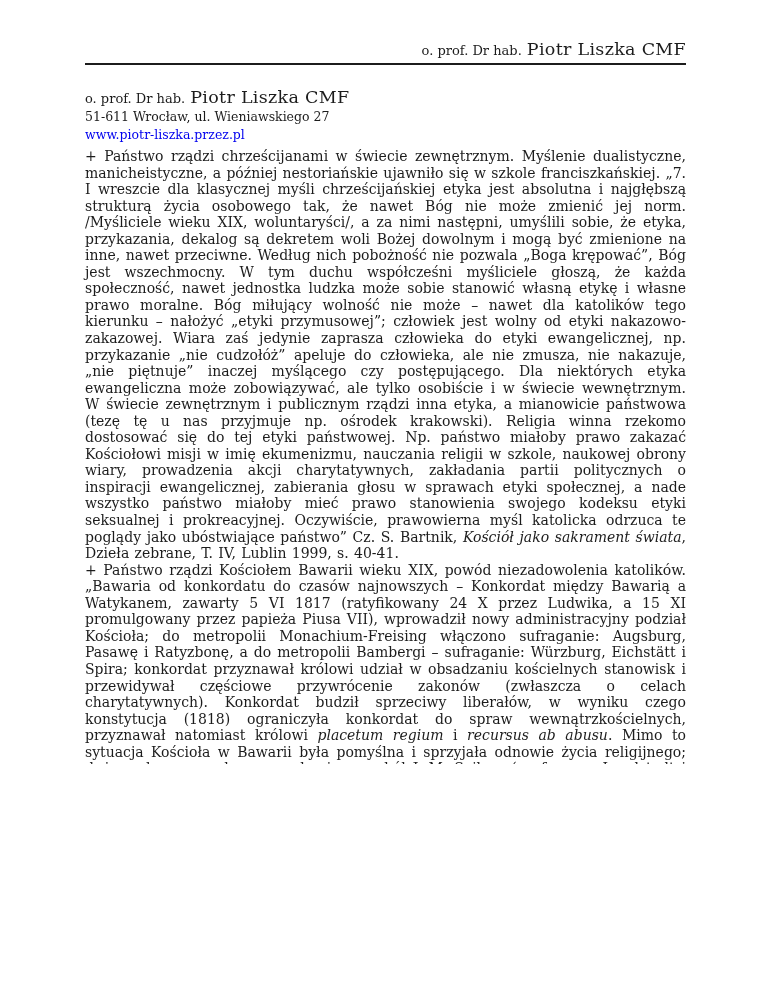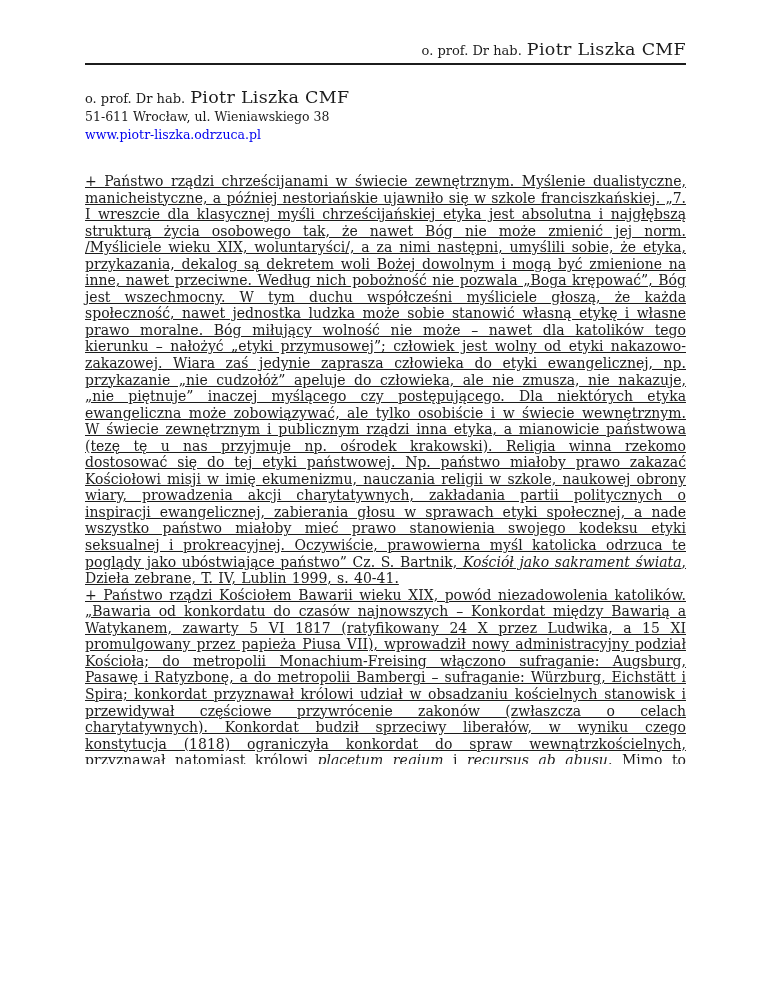--- a/index.html
+++ b/index.html
@@ -57,22 +57,21 @@
   }
   .author-link {
     display: inline-block;
     font-size: 12.5px;
     line-height: 14px;
     text-decoration: none;
     cursor: pointer;
   }
   
   .doc-body {
-    margin-top: 30px;
-    text-decoration: underline;
+    margin-top: 5px;
   }
   .doc-body p {
     margin: 0;
     font-size: 14px;
     line-height: 16.55px;
     text-align: justify;
     word-spacing: 0.06em;
   }
   .doc-body p i {
     font-style: italic;
@@ -97,22 +96,22 @@
     <div class="running-head">
       <span class="small-caps-text">o. prof. Dr hab.</span>
       <span class="big-name">Piotr Liszka CMF</span>
     </div>
 
     <div class="author-block">
       <div class="author-line">
         <span class="small-caps-text">o. prof. Dr hab.</span>
         <span class="big-name">Piotr Liszka CMF</span>
       </div>
-      <div class="author-address">51-611 Wrocław, ul. Wieniawskiego 38</div>
-      <a class="author-link" style="color: rgb(0, 0, 238);">www.piotr-liszka.odrzuca.pl</a>
+      <div class="author-address">51-611 Wrocław, ul. Wieniawskiego 27</div>
+      <a class="author-link" style="color: rgb(0, 0, 238);">www.piotr-liszka.przez.pl</a>
     </div>
 
     <div class="doc-body">
       <p><span>+ Państwo rządzi chrześcijanami w świecie zewnętrznym. Myślenie dualistyczne, manicheistyczne, a później nestoriańskie ujawniło się w szkole franciszkańskiej. „7. I wreszcie dla klasycznej myśli chrześcijańskiej etyka jest absolutna i najgłębszą strukturą życia osobowego tak, że nawet Bóg nie może zmienić jej norm. /Myśliciele wieku XIX, woluntaryści/, a za nimi następni, umyślili sobie, że etyka, przykazania, dekalog są dekretem woli Bożej dowolnym i mogą być zmienione na inne, nawet przeciwne. Według nich pobożność nie pozwala „Boga krępować”, Bóg jest wszechmocny. W tym duchu współcześni myśliciele głoszą, że każda społeczność, nawet jednostka ludzka może sobie stanowić własną etykę i własne prawo moralne. Bóg miłujący wolność nie może – nawet dla katolików tego kierunku – nałożyć „etyki przymusowej”; człowiek jest wolny od etyki nakazowo-zakazowej. Wiara zaś jedynie zaprasza człowieka do etyki ewangelicznej, np. przykazanie „nie cudzołóż” apeluje do człowieka, ale nie zmusza, nie nakazuje, „nie piętnuje” inaczej myślącego czy postępującego. Dla niektórych etyka ewangeliczna może zobowiązywać, ale tylko osobiście i w świecie wewnętrznym. W świecie zewnętrznym i publicznym rządzi inna etyka, a mianowicie państwowa (tezę tę u nas przyjmuje np. ośrodek krakowski). Religia winna rzekomo dostosować się do tej etyki państwowej. Np. państwo miałoby prawo zakazać Kościołowi misji w imię ekumenizmu, nauczania religii w szkole, naukowej obrony wiary, prowadzenia akcji charytatywnych, zakładania partii politycznych o inspiracji ewangelicznej, zabierania głosu w sprawach etyki społecznej, a nade wszystko państwo miałoby mieć prawo stanowienia swojego kodeksu etyki seksualnej i prokreacyjnej. Oczywiście, prawowierna myśl katolicka odrzuca te poglądy jako ubóstwiające państwo” Cz. S. Bartnik, </span><i>Kościół jako sakrament świata</i><span>, Dzieła zebrane, T. IV, Lublin 1999, s. 40-41.</span></p>
       <p><span>+ Państwo rządzi Kościołem Bawarii wieku XIX, powód niezadowolenia katolików. „Bawaria od konkordatu do czasów najnowszych – Konkordat między Bawarią a Watykanem, zawarty 5 VI 1817 (ratyfikowany 24 X przez Ludwika, a 15 XI promulgowany przez papieża Piusa VII), wprowadził nowy administracyjny podział Kościoła; do metropolii Monachium-Freising włączono sufraganie: Augsburg, Pasawę i Ratyzbonę, a do metropolii Bambergi – sufraganie: Würzburg, Eichstätt i Spira; konkordat przyznawał królowi udział w obsadzaniu kościelnych stanowisk i przewidywał częściowe przywrócenie zakonów (zwłaszcza o celach charytatywnych). Konkordat budził sprzeciwy liberałów, w wyniku czego konstytucja (1818) ograniczyła konkordat do spraw wewnątrzkościelnych, przyznawał natomiast królowi </span><i>placetum regium</i><span> i </span><i>recursus ab abusu</i><span>. Mimo to sytuacja Kościoła w Bawarii była pomyślna i sprzyjała odnowie życia religijnego; duży wpływ wywarła grupa skupiona wokół J. M. Sailera (profesor w Ingolstadt i Landshut, od roku 1829 biskup Ratyzbony), który szczególnie zasłużył się na polu szkolnictwa katolickiego; równie ważny był jego wpływ na Ludwika I (1825-48), dzięki któremu król popierał odnowę kościelną; chciał z Bawarii uczynić ostoję katolicyzmu niemieckiego oraz zapewnić jej dominację wśród państw</span></p>
     </div>
 
   </div>
 
   <div class="page-footer">

